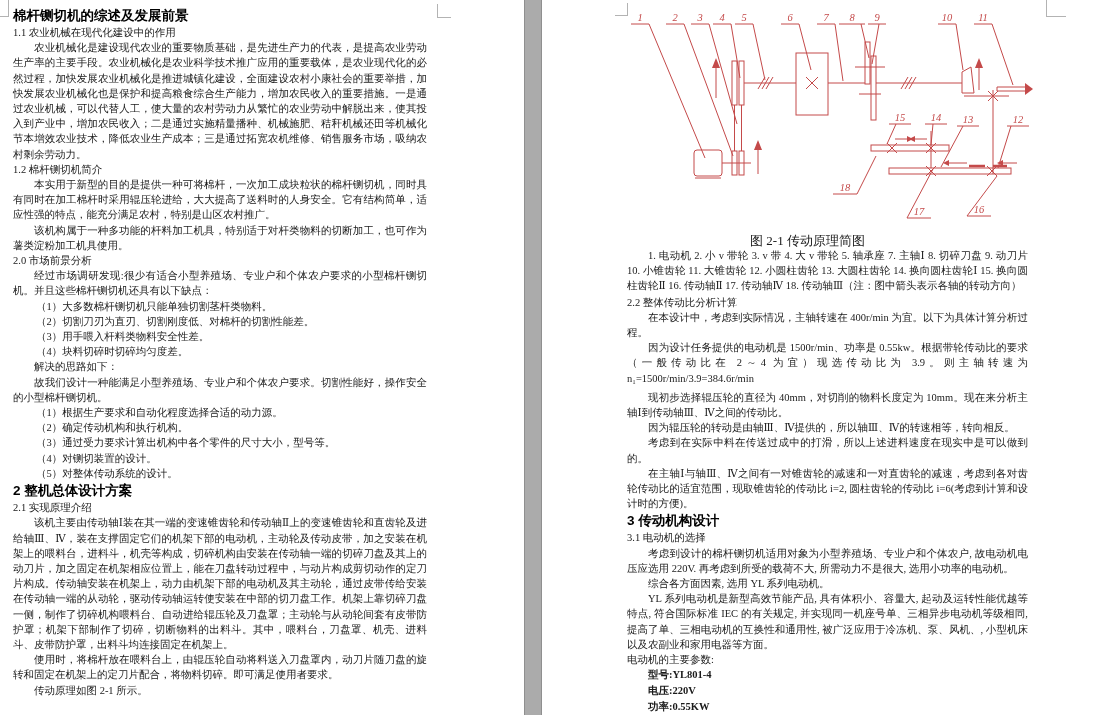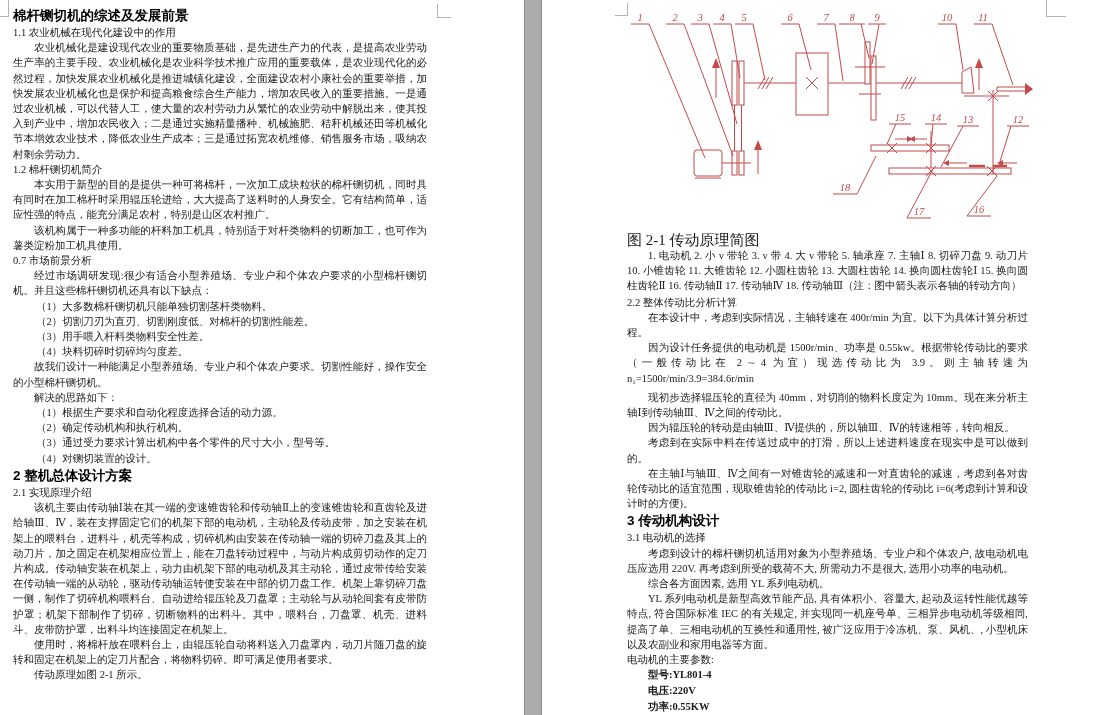--- a/index.html
+++ b/index.html
@@ -40,54 +40,55 @@
   .li {
     font-size:10.5px; line-height:15.2px; color:#1a1a1a;
     text-indent:0; padding-left:23px; margin:0;
   }
   .spec {
     font-size:10.5px; line-height:15.8px; color:#1a1a1a;
     padding-left:21px; margin:0;font-weight:bold;
   }
   .figure-wrap { position:relative; margin-left:-8px; width:442px; height:227px; }
   .figure-caption {
-    font-size:15px; line-height:15px; color:#1a1a1a;
-    text-align:left; margin:0 40px 0 0;
+    font-size:13px; line-height:15px; color:#1a1a1a;
+    text-align:center; margin:0 40px 0 0;
   }
   .figure-legend {
     font-size:10.5px; line-height:15.2px; color:#1a1a1a;
     text-align:justify; text-indent:21px; margin:0 0 1px 0;
   }
   .p-formula { margin-bottom:4px; }
   svg text { font-family:"Liberation Serif","DejaVu Serif",serif; font-style:italic; }
 </style>
 </head>
 <body>
 
 <div class="page" id="page-left">
   <div class="corner m1"></div>
   <div class="corner m2"></div>
   <div class="h1">棉杆铡切机的综述及发展前景</div>
   <div class="h2">1.1 农业机械在现代化建设中的作用</div>
   <div class="p">农业机械化是建设现代农业的重要物质基础，是先进生产力的代表，是提高农业劳动生产率的主要手段。农业机械化是农业科学技术推广应用的重要载体，是农业现代化的必然过程，加快发展农业机械化是推进城镇化建设，全面建设农村小康社会的重要举措，加快发展农业机械化也是保护和提高粮食综合生产能力，增加农民收入的重要措施。一是通过农业机械，可以代替人工，使大量的农村劳动力从繁忙的农业劳动中解脱出来，使其投入到产业中，增加农民收入；二是通过实施精量播种、机械施肥、秸秆机械还田等机械化节本增效农业技术，降低农业生产成本；三是通过拓宽农机维修、销售服务市场，吸纳农村剩余劳动力。</div>
   <div class="h2">1.2 棉杆铡切机简介</div>
   <div class="p">本实用于新型的目的是提供一种可将棉杆，一次加工成块粒状的棉杆铡切机，同时具有同时在加工棉杆时采用辊压轮进给，大大提高了送料时的人身安全。它有结构简单，适应性强的特点，能充分满足农村，特别是山区农村推广。</div>
   <div class="p">该机构属于一种多功能的杆料加工机具，特别适于对杆类物料的切断加工，也可作为薯类淀粉加工机具使用。</div>
-  <div class="h2">0.7 市场前景分析</div>
+  <div class="h2">2.0 市场前景分析</div>
   <div class="p">经过市场调研发现:很少有适合小型养殖场、专业户和个体农户要求的小型棉杆铡切机。并且这些棉杆铡切机还具有以下缺点：</div>
   <div class="li">（1）大多数棉杆铡切机只能单独切割茎杆类物料。</div>
   <div class="li">（2）切割刀刃为直刃、切割刚度低、对棉杆的切割性能差。</div>
   <div class="li">（3）用手喂入杆料类物料安全性差。</div>
   <div class="li">（4）块料切碎时切碎均匀度差。</div>
+  <div class="p">解决的思路如下：</div>
   <div class="p">故我们设计一种能满足小型养殖场、专业户和个体农户要求。切割性能好，操作安全的小型棉杆铡切机。</div>
-  <div class="p">解决的思路如下：</div>
   <div class="li">（1）根据生产要求和自动化程度选择合适的动力源。</div>
   <div class="li">（2）确定传动机构和执行机构。</div>
   <div class="li">（3）通过受力要求计算出机构中各个零件的尺寸大小，型号等。</div>
   <div class="li">（4）对铡切装置的设计。</div>
+  <div class="li">（5）对整体传动系统的设计。</div>
   <div class="h1">2 整机总体设计方案</div>
   <div class="h2">2.1 实现原理介绍</div>
   <div class="p">该机主要由传动轴Ⅰ装在其一端的变速锥齿轮和传动轴Ⅱ上的变速锥齿轮和直齿轮及进给轴Ⅲ、Ⅳ，装在支撑固定它们的机架下部的电动机，主动轮及传动皮带，加之安装在机架上的喂料台，进料斗，机壳等构成，切碎机构由安装在传动轴一端的切碎刀盘及其上的动刀片，加之固定在机架相应位置上，能在刀盘转动过程中，与动片构成剪切动作的定刀片构成。传动轴安装在机架上，动力由机架下部的电动机及其主动轮，通过皮带传给安装在传动轴一端的从动轮，驱动传动轴运转使安装在中部的切刀盘工作。机架上靠切碎刀盘一侧，制作了切碎机构喂料台、自动进给辊压轮及刀盘罩；主动轮与从动轮间套有皮带防护罩；机架下部制作了切碎，切断物料的出料斗。其中，喂料台，刀盘罩、机壳、进料斗、皮带防护罩，出料斗均连接固定在机架上。</div>
   <div class="p">使用时，将棉杆放在喂料台上，由辊压轮自动将料送入刀盘罩内，动刀片随刀盘的旋转和固定在机架上的定刀片配合，将物料切碎。即可满足使用者要求。</div>
   <div class="p">传动原理如图 2-1 所示。</div>
 </div>
 
 <div class="page-gap"></div>
 
 <div class="page" id="page-right">

